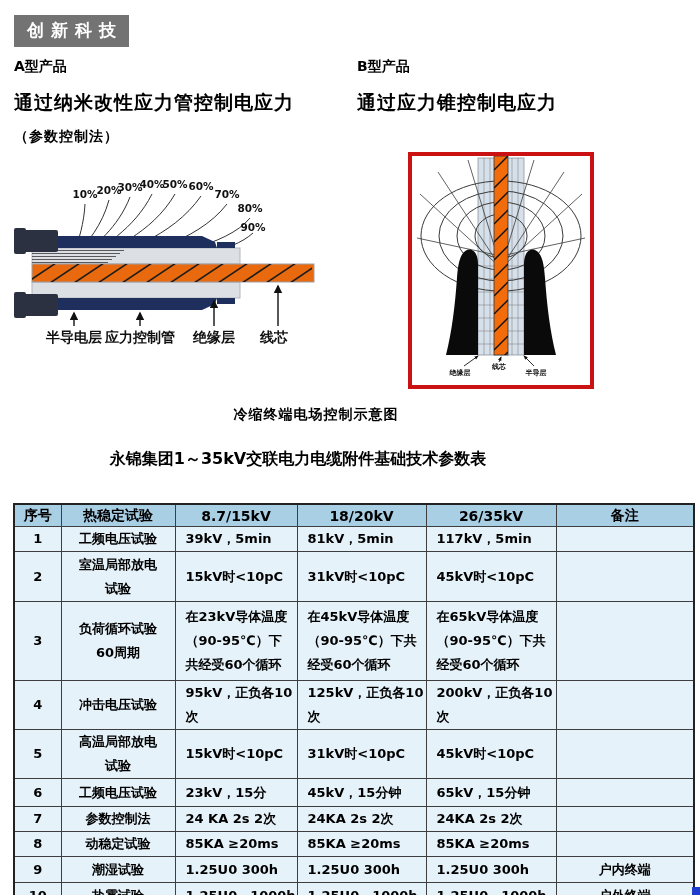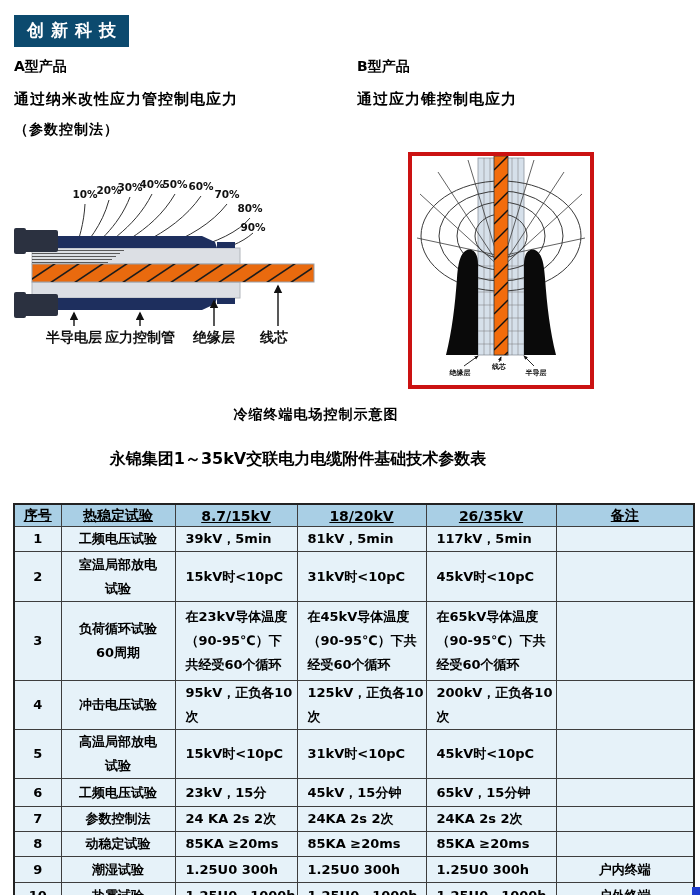--- a/index.html
+++ b/index.html
@@ -1,47 +1,47 @@
 <!DOCTYPE html>
 <html style="--tbl-header: #a9cfe5; --tbl-row: #e6f2f9; --a-core: #e96a0e; --a-tube: #1e2f5e; --a-ins: #dcdfe4; --a-cap: #2b3140; --b-border: #cb1212; --b-core: #f26c0c; --b-col: #d6e0ea; --b-cone: #0a0a0a; --corner: #1f3ccc;"><head>
 <meta charset="utf-8">
 <style>
   html,body{margin:0;padding:0;}
   body{
     width:700px;height:895px;position:relative;background:#ffffff;color:#000;
     font-family:"DejaVu Sans",sans-serif;overflow:hidden;
   }
   .badge{
-    position:absolute;left:14px;top:15px;background:#0c4a6e;color:#fff;
+    position:absolute;left:14px;top:15px;background:#737373;color:#fff;
     font-weight:bold;font-size:17px;letter-spacing:7px;padding:4px 6px 5px 13px;
   }
   .prod{position:absolute;top:58px;font-weight:bold;}
   #prod-a{left:14px;} #prod-b{left:357px;}
   .prod .t{font-size:14px;margin:0 0 14px 0;}
-  .prod .l1{font-size:15px;margin:0 0 12px 0;letter-spacing:1px;}
+  .prod .l1{font-size:19px;margin:0 0 12px 0;letter-spacing:1px;}
   .prod .l2{font-size:14px;letter-spacing:1px;}
   .diagram-a{position:absolute;left:12px;top:168px;}
   .diagram-b{
     position:absolute;left:408px;top:152px;width:178px;height:229px;
     border:4px solid var(--b-border);background:#fff;
   }
   .caption{
     position:absolute;left:0;top:406px;width:632px;text-align:center;
     font-weight:bold;font-size:14px;letter-spacing:1px;
   }
   .tbl-title{
     position:absolute;left:0;top:449px;width:596px;text-align:center;
     font-weight:bold;font-size:16px;
   }
   table.params{
     position:absolute;left:13px;top:503px;border-collapse:collapse;
     table-layout:fixed;width:682px;border:2px solid #222;
   }
   .params th,.params td{border:1px solid #3e3e3e;font-weight:bold;overflow:hidden;}
-  .params th{background:var(--tbl-header);font-size:14px;height:21px;text-align:center;padding:0;text-decoration:underline;}
+  .params th{background:var(--tbl-header);font-size:14px;height:21px;text-align:center;padding:0;}
   .params td{background:var(--tbl-row);font-size:13px;line-height:24px;white-space:pre-line;padding:0;vertical-align:middle;}
   .params td.c{text-align:center;}
   .params td.v{text-align:left;padding-left:10px;}
   .corner-mark{position:absolute;left:692px;top:887px;width:8px;height:8px;background:var(--corner);}
   svg text{font-family:"DejaVu Sans",sans-serif;font-weight:bold;fill:#111;}
 </style>
 </head>
 <body>
 
 <div class="badge">

